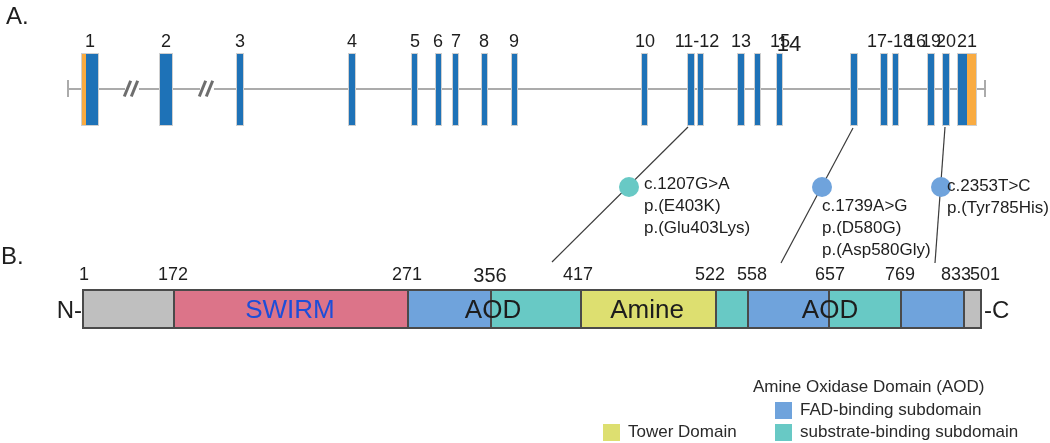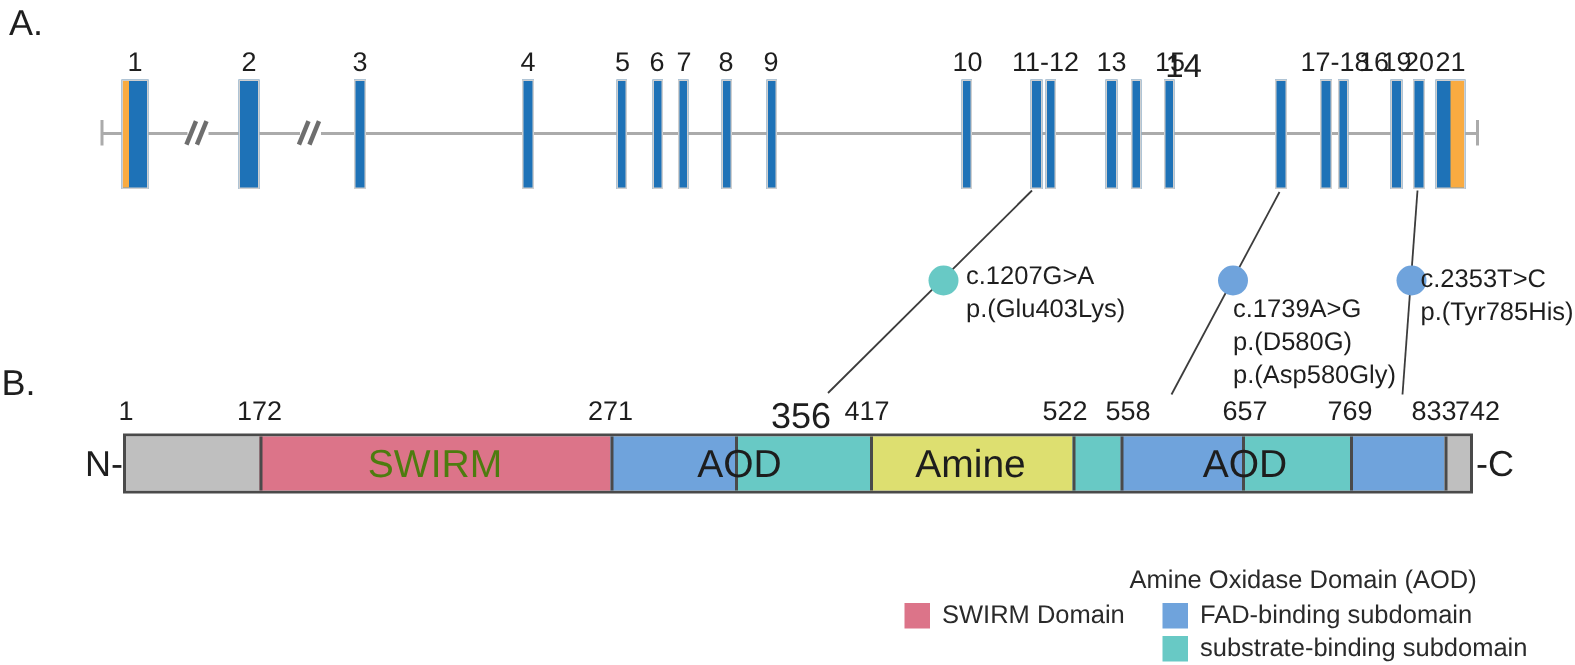--- a/index.html
+++ b/index.html
@@ -96,56 +96,57 @@
         <div style="position: absolute; left: 496px; top: 0px; width: 135px; height: 100%; background: rgb(221, 223, 112); border-left: 2px solid rgb(74, 74, 74); box-sizing: border-box;"></div>
         <div style="position: absolute; left: 631px; top: 0px; width: 32px; height: 100%; background: rgb(104, 201, 197); border-left: 2px solid rgb(74, 74, 74); box-sizing: border-box;"></div>
         <div style="position: absolute; left: 663px; top: 0px; width: 81px; height: 100%; background: rgb(111, 163, 220); border-left: 2px solid rgb(74, 74, 74); box-sizing: border-box;"></div>
         <div style="position: absolute; left: 744px; top: 0px; width: 72px; height: 100%; background: rgb(104, 201, 197); border-left: 2px solid rgb(74, 74, 74); box-sizing: border-box;"></div>
         <div style="position: absolute; left: 816px; top: 0px; width: 63px; height: 100%; background: rgb(111, 163, 220); border-left: 2px solid rgb(74, 74, 74); box-sizing: border-box;"></div>
         <div style="position: absolute; left: 879px; top: 0px; width: 17px; height: 100%; background: rgb(191, 191, 191); border-left: 2px solid rgb(74, 74, 74); box-sizing: border-box;"></div>
       </div>
       <div style="position: absolute; left: 84px; top: 264px; transform: translateX(-50%); font-size: 18px;">1</div>
       <div style="position: absolute; left: 173px; top: 264px; transform: translateX(-50%); font-size: 18px;">172</div>
       <div style="position: absolute; left: 407px; top: 264px; transform: translateX(-50%); font-size: 18px;">271</div>
-      <div style="position: absolute; left: 490px; top: 264px; transform: translateX(-50%); font-size: 24px; margin-left: 44px;">356</div>
+      <div style="position: absolute; left: 490px; top: 264px; transform: translateX(-50%); font-size: 20px;">356</div>
       <div style="position: absolute; left: 578px; top: 264px; transform: translateX(-50%); font-size: 18px;">417</div>
       <div style="position: absolute; left: 710px; top: 264px; transform: translateX(-50%); font-size: 18px;">522</div>
       <div style="position: absolute; left: 752px; top: 264px; transform: translateX(-50%); font-size: 18px;">558</div>
       <div style="position: absolute; left: 830px; top: 264px; transform: translateX(-50%); font-size: 18px;">657</div>
       <div style="position: absolute; left: 900px; top: 264px; transform: translateX(-50%); font-size: 18px;">769</div>
       <div style="position: absolute; left: 956px; top: 264px; transform: translateX(-50%); font-size: 18px;">833</div>
-      <div style="position: absolute; left: 985px; top: 264px; transform: translateX(-50%); font-size: 18px;">742</div>
-      <div style="position: absolute; left: 290px; top: 294px; transform: translateX(-50%); font-size: 26px; line-height: 30px; color: #4d7c0f;">SWIRM</div>
+      <div style="position: absolute; left: 985px; top: 264px; transform: translateX(-50%); font-size: 18px;">501</div>
+      <div style="position: absolute; left: 290px; top: 294px; transform: translateX(-50%); font-size: 26px; line-height: 30px; color: #1d4ed8;">SWIRM</div>
       <div style="position: absolute; left: 493px; top: 294px; transform: translateX(-50%); font-size: 26px; line-height: 30px; color: rgb(29, 29, 29);">AOD</div>
       <div style="position: absolute; left: 647px; top: 294px; transform: translateX(-50%); font-size: 26px; line-height: 30px; color: rgb(29, 29, 29);">Amine</div>
       <div style="position: absolute; left: 830px; top: 294px; transform: translateX(-50%); font-size: 26px; line-height: 30px; color: rgb(29, 29, 29);">AOD</div>
     </div>
 
   <div class="mut" style="left:644px;top:173px">
     <div>c.1207G&gt;A</div>
+    <div>p.(E403K)</div>
     <div>p.(Glu403Lys)</div>
   </div>
   <div class="mut" style="left:822px;top:195px">
     <div>c.1739A&gt;G</div>
     <div>p.(D580G)</div>
     <div>p.(Asp580Gly)</div>
   </div>
   <div class="mut" style="left:947px;top:175px">
     <div>c.2353T&gt;C</div>
     <div>p.(Tyr785His)</div>
   </div>
 
   <div class="term" style="left:48px;top:296px;width:34px;text-align:right">N-</div>
   <div class="term" style="left:984px;top:296px">-C</div>
 
   <div class="legend-title" style="left:753px;top:377px">Amine Oxidase Domain (AOD)</div>
 
-  <div class="lrow" style="left:603px;top:400px">
-    <span class="sw" style="background: rgb(220, 116, 137);"></span>
-    <span>SWIRM Domain</span>
+  <div class="lrow" style="left:603px;top:422px">
+    <span class="sw" style="background: rgb(221, 223, 112);"></span>
+    <span>Tower Domain</span>
   </div>
   <div class="lrow" style="left:775px;top:400px">
     <span class="sw" style="background: rgb(111, 163, 220);"></span>
     <span>FAD-binding subdomain</span>
   </div>
   <div class="lrow" style="left:775px;top:422px">
     <span class="sw" style="background: rgb(104, 201, 197);"></span>
     <span>substrate-binding subdomain</span>
   </div>
 

